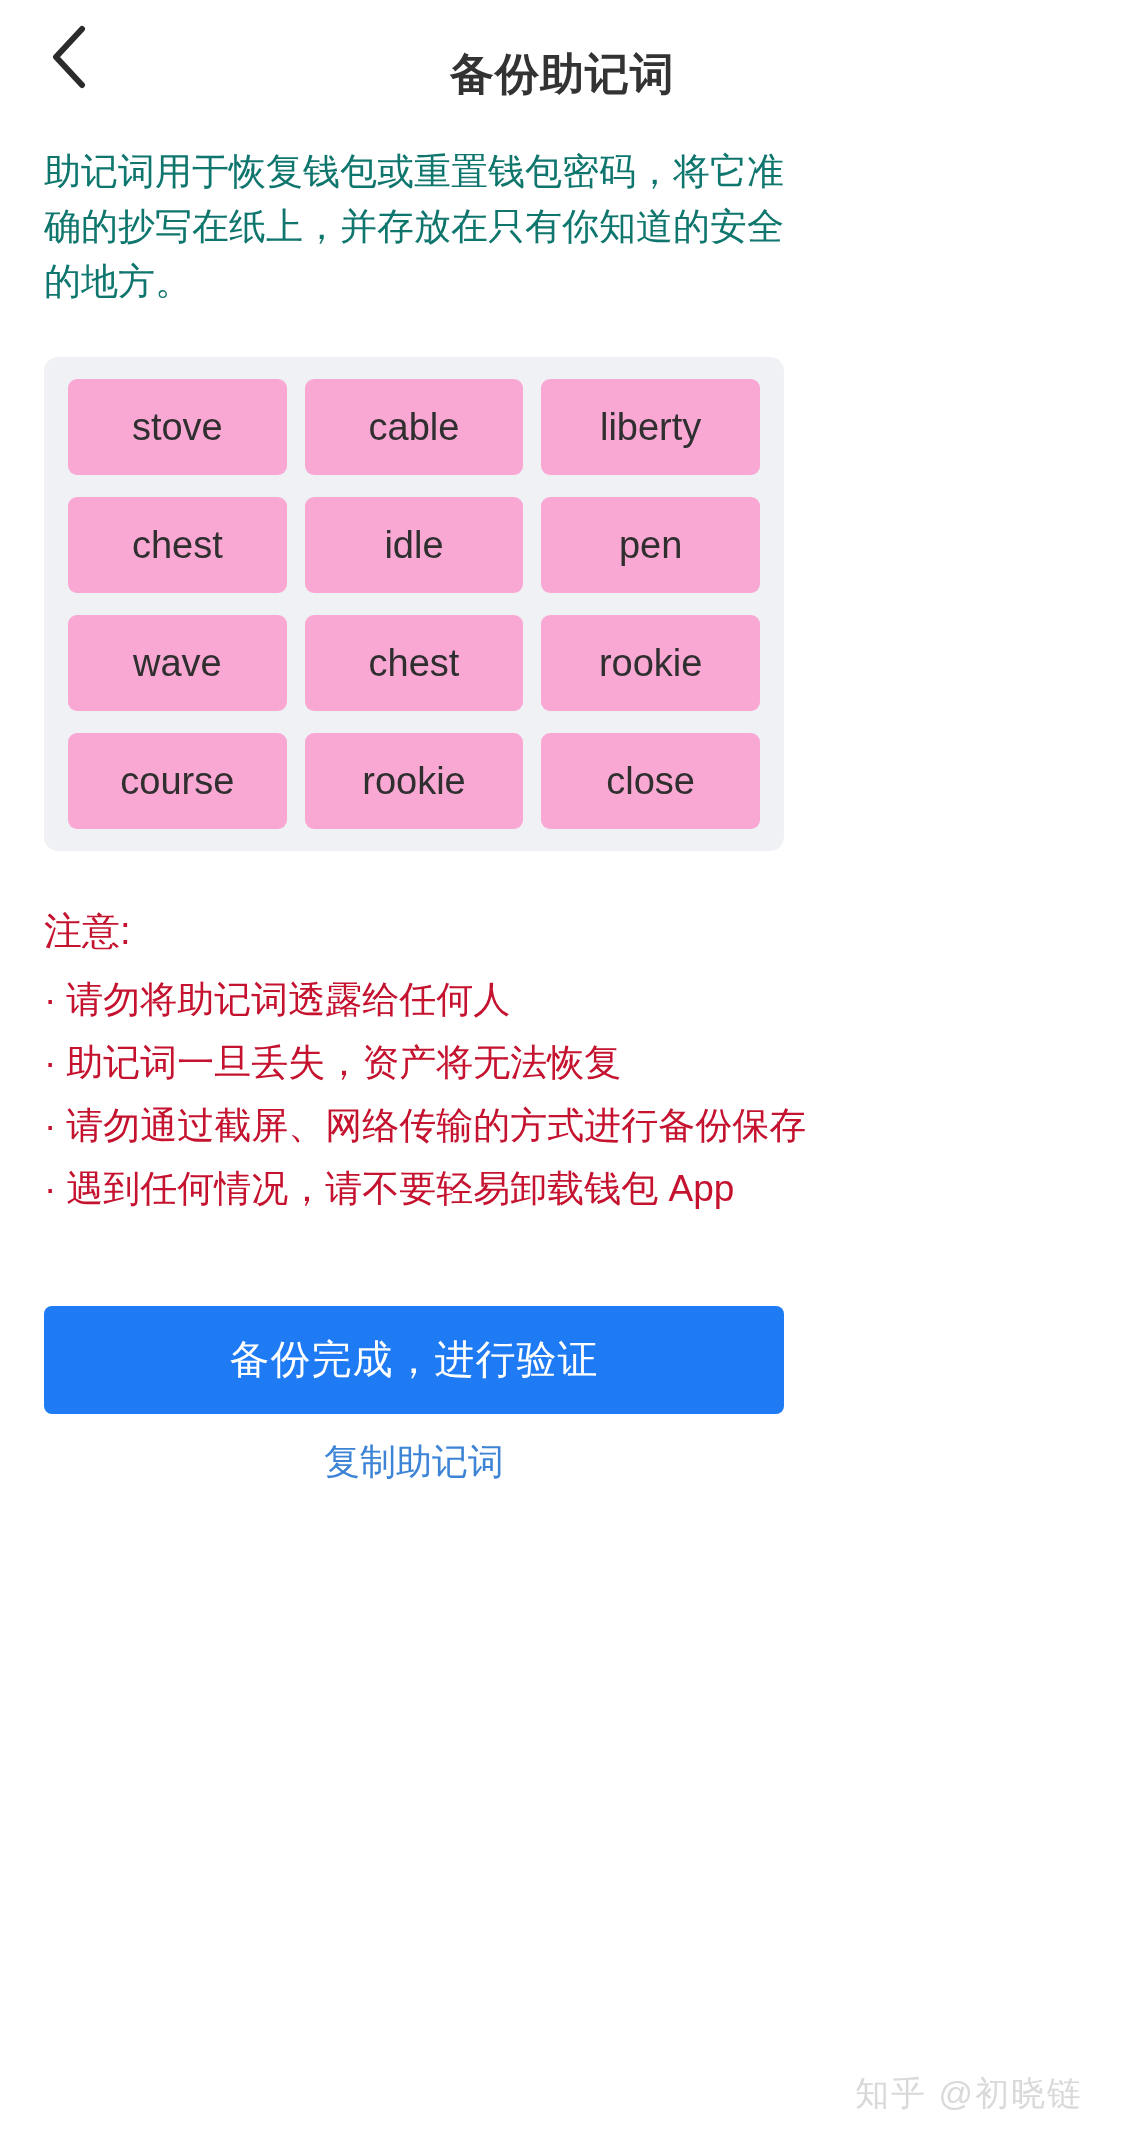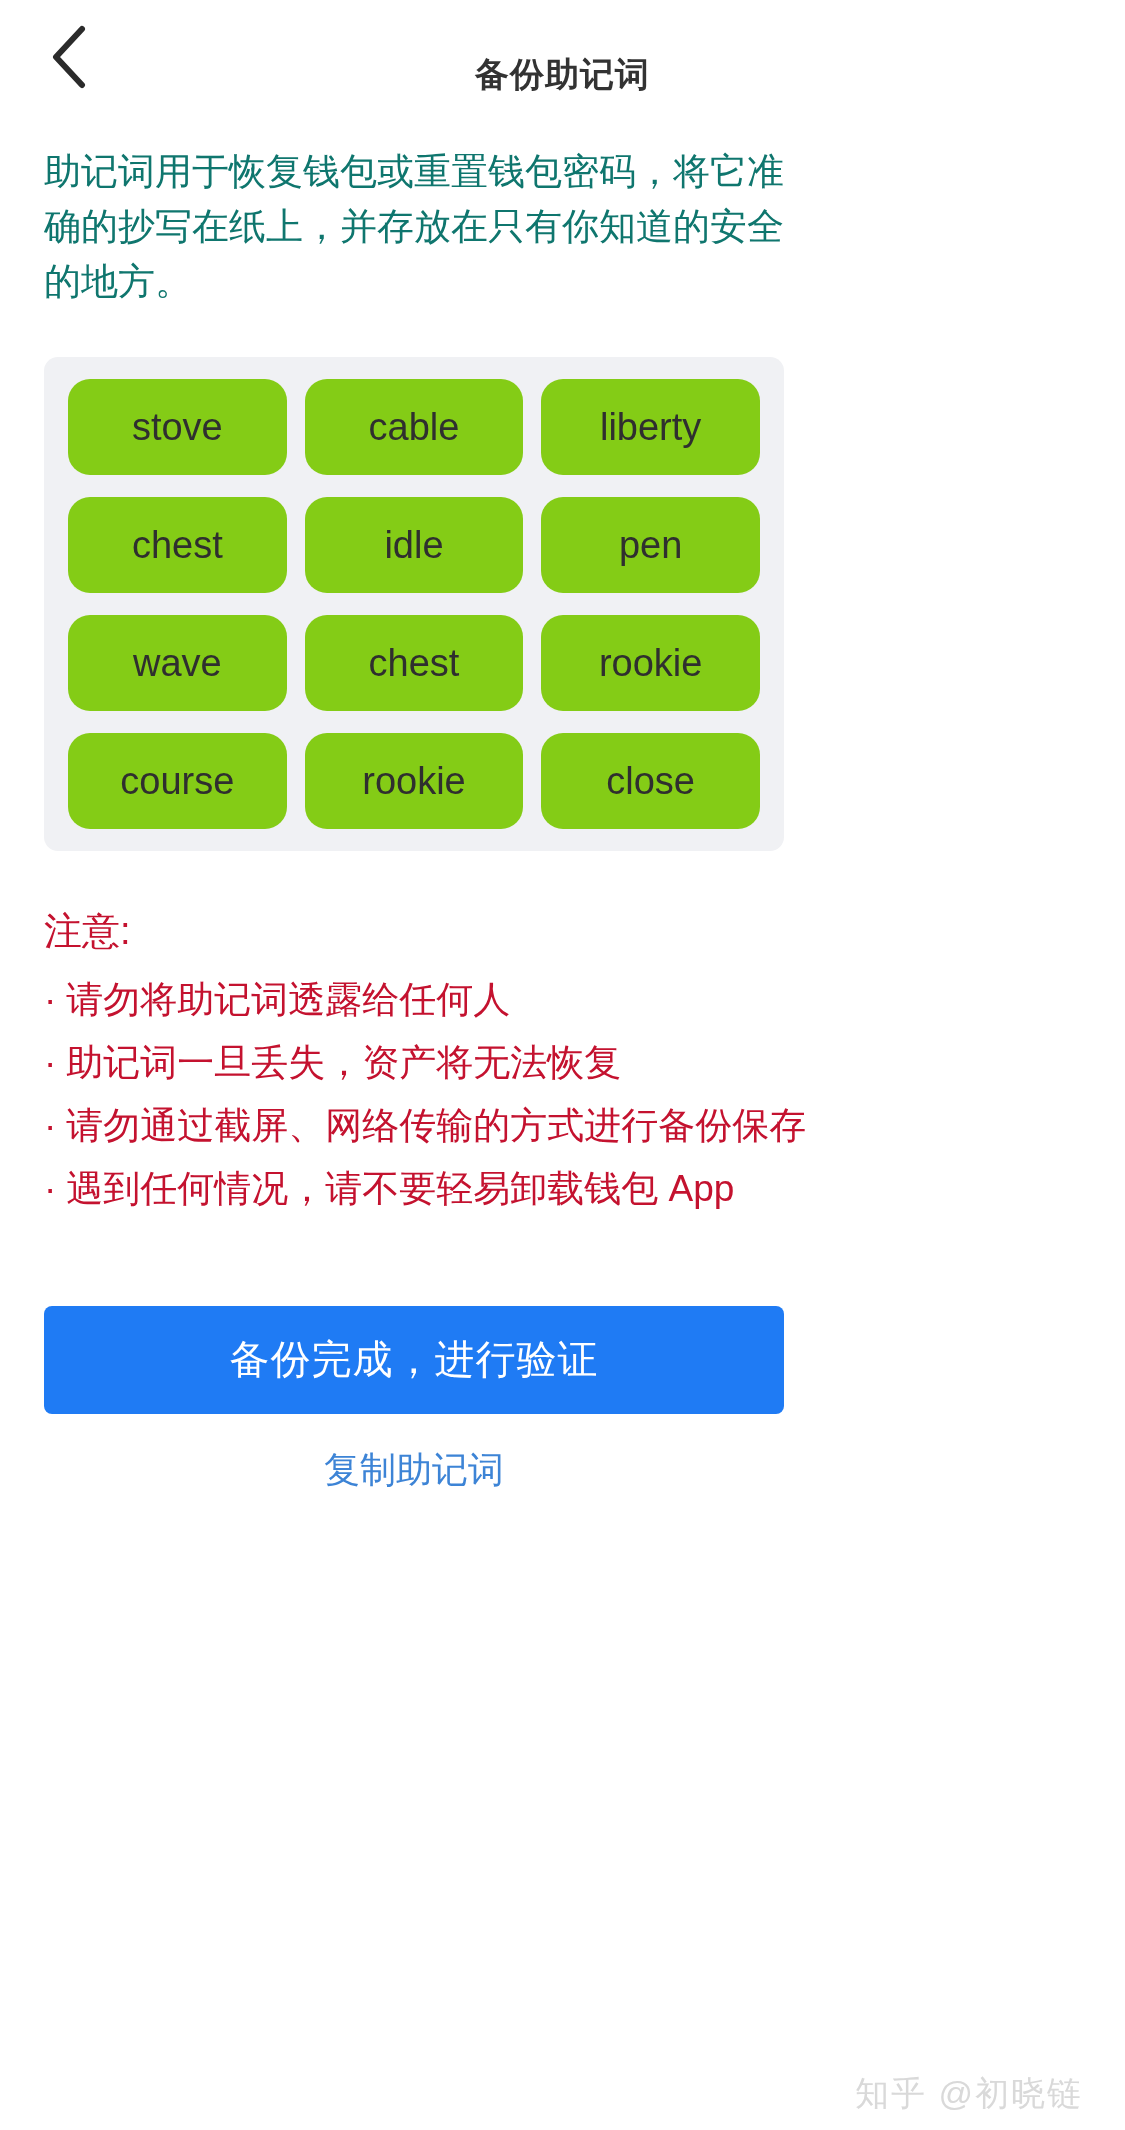--- a/index.html
+++ b/index.html
@@ -31,21 +31,21 @@
     top: 18px;
     width: 78px;
     height: 78px;
     display: flex;
     align-items: center;
     justify-content: center;
     cursor: pointer;
   }
   .back-btn svg { display: block; }
   .header-title {
-    font-size: 34px;
+    font-size: 44px;
     font-weight: bold;
     color: #333333;
     letter-spacing: 1px;
     line-height: 1;
     margin-top: 39px;
   }
 
   
   .description {
     margin: 36px 44px 0 44px;
@@ -66,22 +66,22 @@
     padding: 22px 0 22px 0;
     box-sizing: border-box;
   }
   .mnemonic-grid {
     display: grid;
     grid-template-columns: repeat(3, 1fr);
     gap: 22px 18px;
     padding: 0 24px;
   }
   .word-cell {
-    background: #84cc16;
-    border-radius: 22px;
+    background: #f9a8d4;
+    border-radius: 9px;
     height: 96px;
     display: flex;
     align-items: center;
     justify-content: center;
     font-size: 38px;
     color: #2f2f2f;
     cursor: default;
   }
 
   
@@ -118,21 +118,21 @@
     color: #ffffff;
     font-size: 40px;
     font-family: "Liberation Sans", "DejaVu Sans", sans-serif;
     letter-spacing: 1px;
     cursor: pointer;
     display: flex;
     align-items: center;
     justify-content: center;
   }
   .secondary-link {
-    margin-top: 32px;
+    margin-top: 24px;
     text-align: center;
     font-size: 36px;
     color: #3d84d6;
     cursor: pointer;
   }
 
   
   .watermark {
     position: absolute;
     right: 42px;

